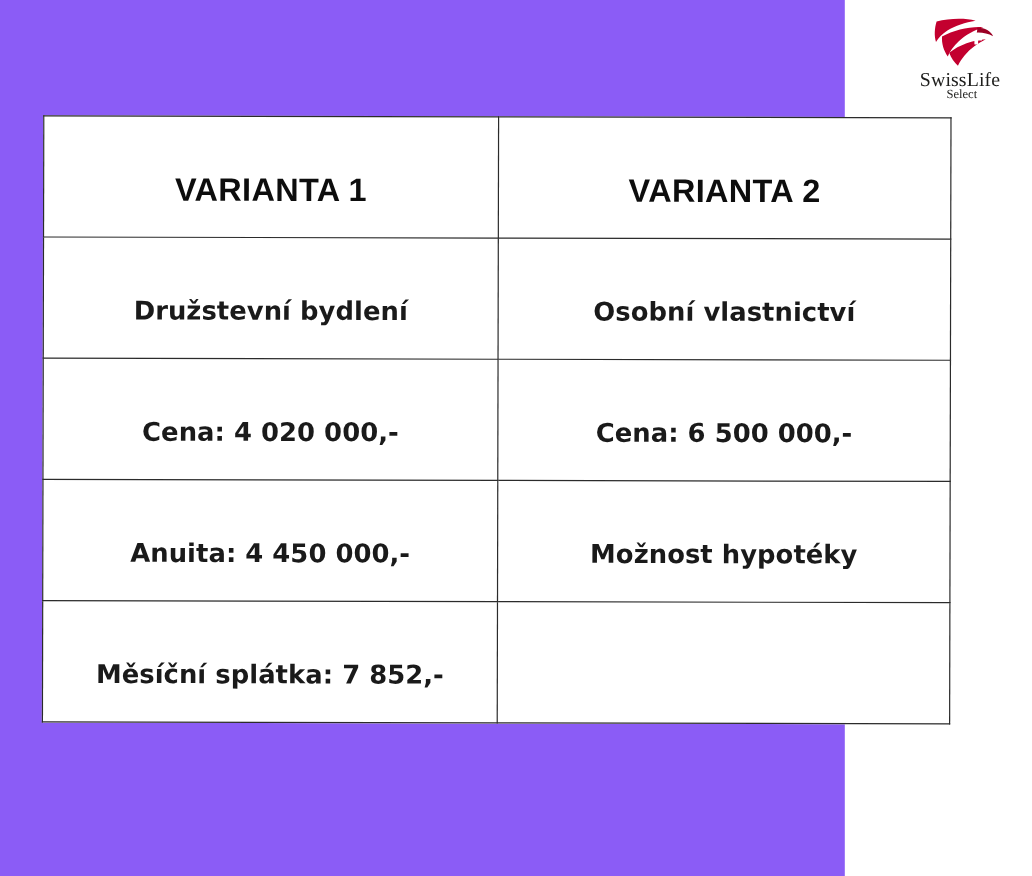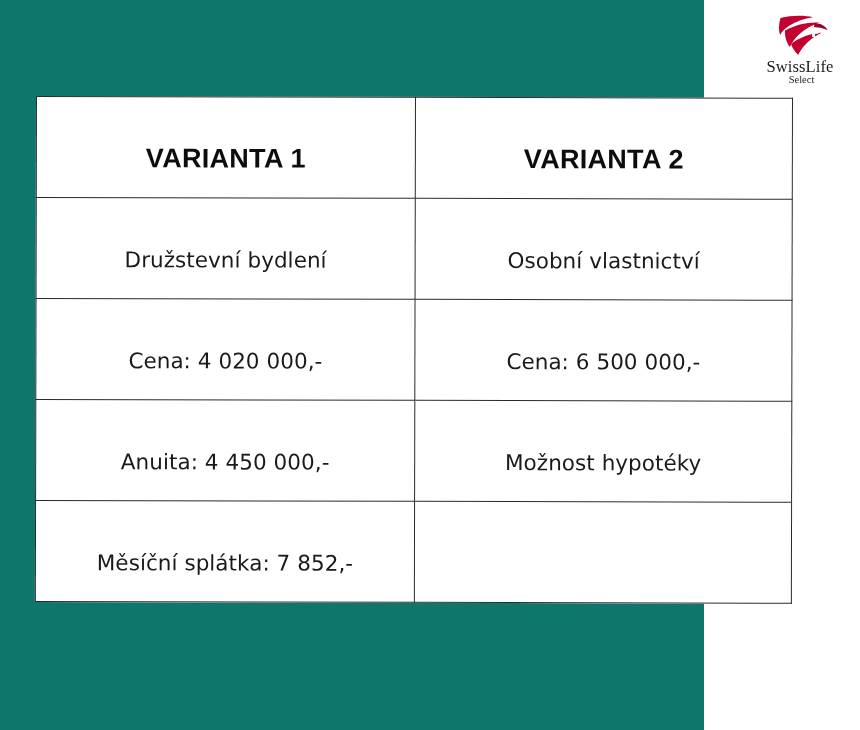--- a/index.html
+++ b/index.html
@@ -15,21 +15,21 @@
     color: #111111;
     overflow: hidden;
     position: relative;
   }
 
   .slide {
     position: absolute;
     inset: 0;
     width: 704px;
     height: 730px;
-    background: #0f766e;
+    background: #8b5cf6;
   }
 
   
   .brand {
     position: absolute;
     left: 752px;
     top: 14px;
     width: 96px;
     height: 78px;
     text-align: center;
@@ -90,21 +90,21 @@
   .cmp-table tr.header-row td {
     font-family: "Liberation Sans", sans-serif;
     font-weight: bold;
     font-size: 27px;
     letter-spacing: 0.3px;
     color: #0d0d0d;
   }
 
   .cmp-table tr.body-row td {
     font-family: "DejaVu Sans", sans-serif;
-    font-weight: normal;
+    font-weight: bold;
     font-size: 21.5px;
     letter-spacing: 0.05px;
     color: #1a1a1a;
   }
 
   .cell-text {
     display: inline-block;
     white-space: nowrap;
     margin-top: 22px;
   }

